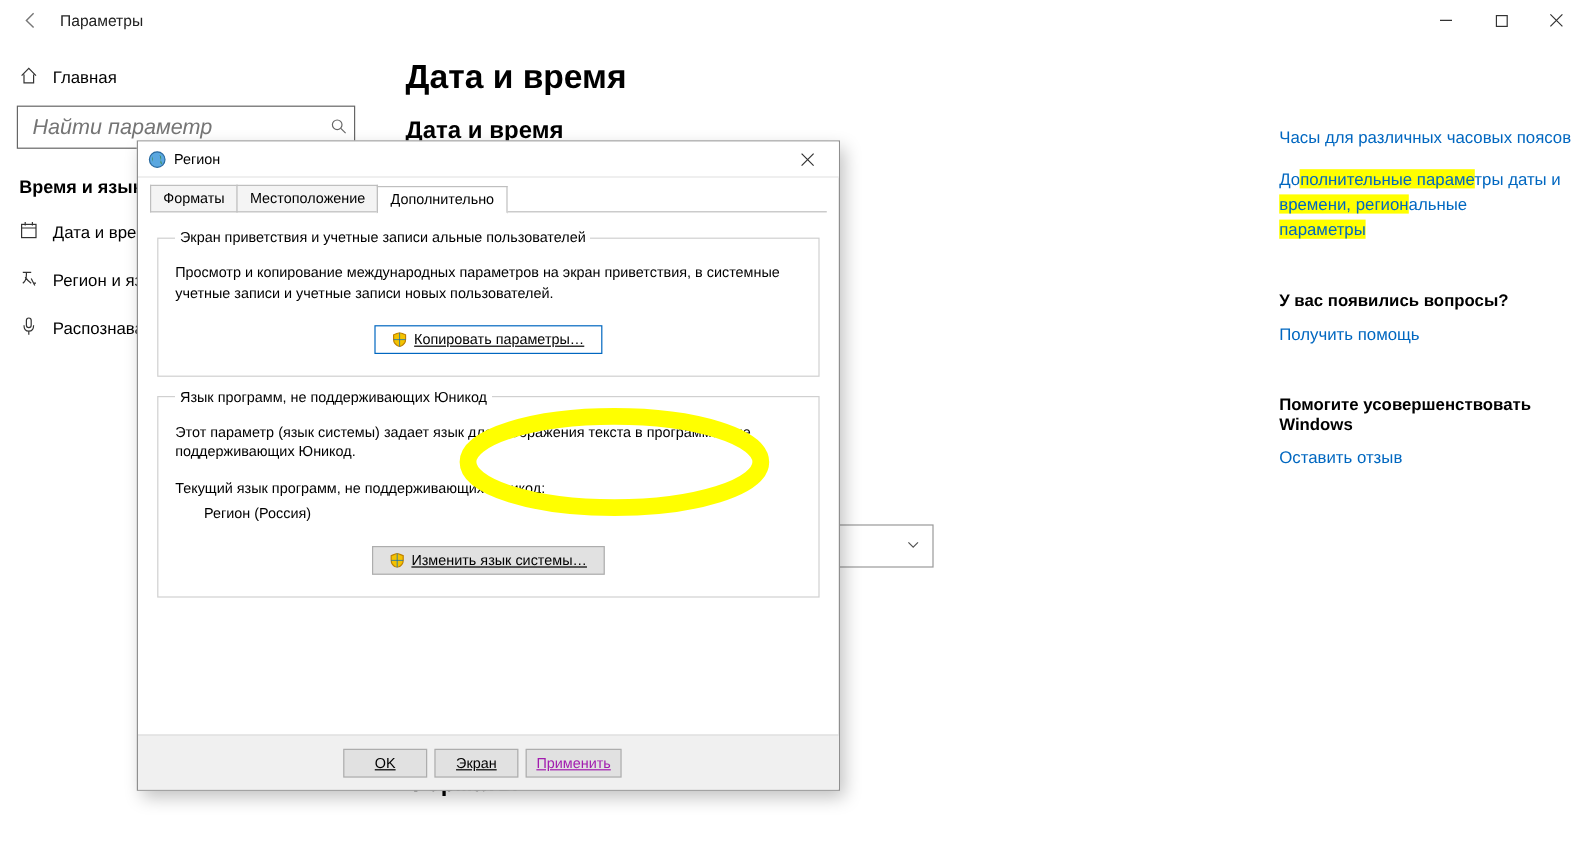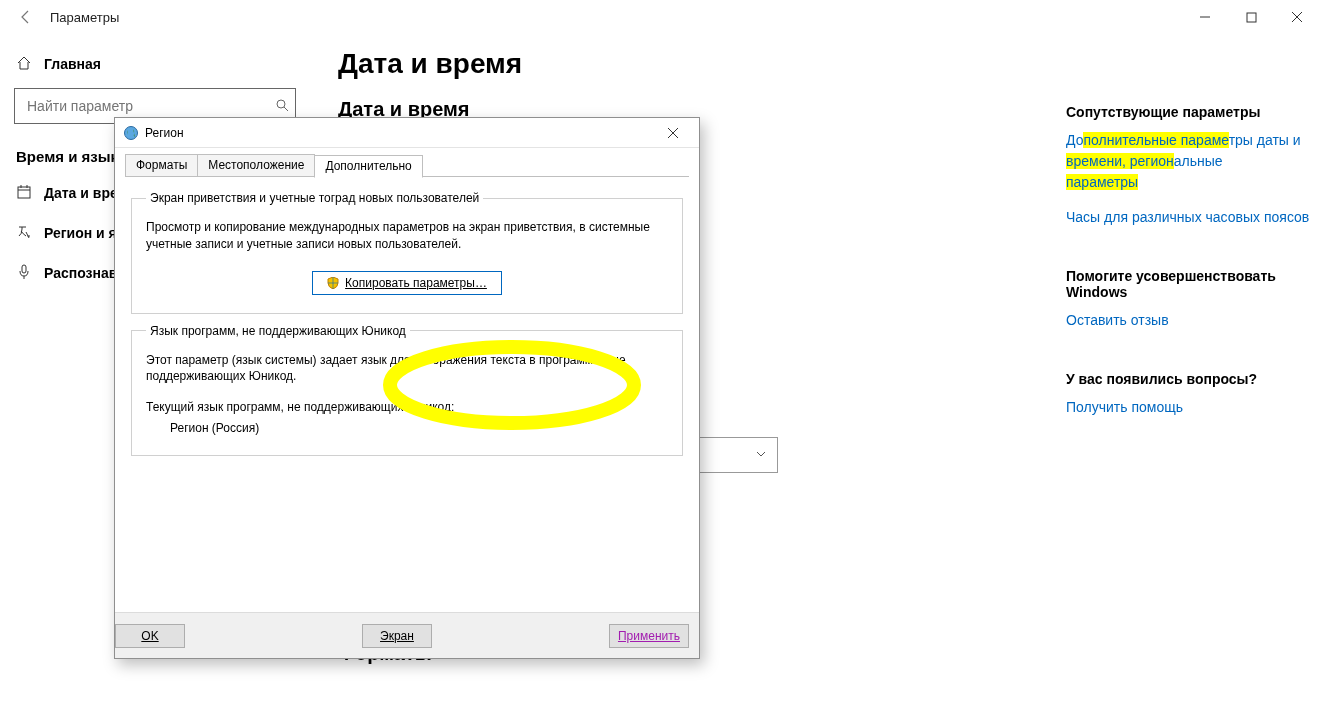--- a/index.html
+++ b/index.html
@@ -41,39 +41,39 @@
   
   .sidebar {
     width: 310px; padding: 10px 8px 0 8px;
     flex-shrink: 0;
   }
   .nav-row {
     height: 40px;
     display: flex; align-items: center; gap: 12px;
     padding: 0 8px;
     font-size: 14px;
-    font-weight: bold;
   }
   .nav-row .ico { width: 16px; text-align: center; color: #333; }
   .nav-section-title {
     font-weight: 600; font-size: 15px;
     padding: 18px 8px 8px 8px;
   }
   .searchbox {
     display: flex; align-items: center;
     height: 36px;
     border: 1px solid #666;
     margin: 4px 6px 6px 6px;
     padding: 0 6px 0 10px;
     color: #777;
   }
   .searchbox input {
     border: none; outline: none; flex: 1;
-    font-size: 14px; color: #333;
+    font-size: 18px; color: #333;
     background: transparent;
+    font-style: italic;
   }
   .searchbox .mag { color: #666; font-size: 14px; }
   
   .main {
     flex: 1;
     padding: 14px 24px 0 28px;
     position: relative;
   }
   .page-heading {
     font-size: 28px; font-weight: 600;
@@ -207,21 +207,21 @@
     z-index: 5;
     pointer-events: none;
   }
   .ellipse svg { width: 100%; height: 100%; }
   .dlg-footer {
     position: absolute;
     left: 0; right: 0; bottom: 0;
     height: 46px;
     background: #f0f0f0;
     border-top: 1px solid #dcdcdc;
-    display: flex; align-items: center; justify-content: space-between;
+    display: flex; align-items: center; justify-content: center;
     padding-right: 10px; gap: 6px;
   }
   .dlg-footer .classic-btn {
     min-width: 70px; padding: 0 8px;
   }
   .dlg-footer .classic-btn.disabled {
     color: #a21caf;
   }
 </style>
 </head>
@@ -334,35 +334,34 @@
               <path d="M2 4 L6 8 L10 4" stroke="#555" fill="none"></path>
             </svg>
         </span>
       </div>
 
       <div class="section-heading" style="margin-top:34px">Форматы</div>
     </div>
 
     <div class="aux">
       <div class="aux-block">
-        <h3>Сопутствующие параметры</h3>
+        <div class="link">Часы для различных часовых поясов</div>
         <div class="link">
           <span>До</span><span class="hl">полнительные параме</span><span>тры даты</span>
           <span>и</span><span class="hl"> времени, регион</span><span>альные</span><br>
           <span class="hl">параметры</span>
         </div>
-        <div class="link">Часы для различных часовых поясов</div>
+      </div>
+      <div class="aux-block">
+        <h3>У вас появились вопросы?</h3>
+        <div class="link">Получить помощь</div>
       </div>
       <div class="aux-block">
         <h3>Помогите усовершенствовать Windows</h3>
         <div class="link">Оставить отзыв</div>
-      </div>
-      <div class="aux-block">
-        <h3>У вас появились вопросы?</h3>
-        <div class="link">Получить помощь</div>
       </div>
     </div>
   </div>
 
   <div class="dialog">
     <div class="dlg-titlebar">
       <span class="globe">
         <svg width="16" height="16" viewBox="0 0 16 16">
           <circle cx="8" cy="8" r="6.5" fill="#5aa7e0" stroke="#2a6aa0"></circle>
           <path d="M4 5 Q5 7 4 10 M10 4 Q12 6 11 9 Q10 11 12 12" fill="#3b8a3b" stroke="none"></path>
@@ -377,21 +376,21 @@
     </div>
 
     <div class="tabstrip">
       <div class="tab">Форматы</div>
       <div class="tab">Местоположение</div>
       <div class="tab active">Дополнительно</div>
     </div>
 
     <div class="tab-panel">
       <fieldset class="group" style="position:relative">
-        <legend>Экран приветствия и учетные тоград новых пользователей</legend>
+        <legend>Экран приветствия и учетные записи альные пользователей</legend>
         <div class="txt">Просмотр и копирование международных параметров на экран приветствия, в системные учетные записи и учетные записи новых пользователей.</div>
         <div class="btn-wrap-center">
           <button class="classic-btn primary">
             <span class="shield">
               <svg width="12" height="12" viewBox="0 0 12 12">
                 <path d="M6 0 L11 2 V6 Q11 10 6 12 Q1 10 1 6 V2 Z" fill="#f3c300" stroke="#c08000"></path>
                 <path d="M6 0 L6 12 M1 6 H11" stroke="#0067c0" stroke-width="0.6"></path>
               </svg>
             </span>
             <span>Копировать параметры…</span>
@@ -403,20 +402,31 @@
             <ellipse cx="140" cy="48" rx="122" ry="38" fill="none" stroke="#ffff00" stroke-width="14"></ellipse>
           </svg>
         </div>
       </fieldset>
 
       <fieldset class="group">
         <legend>Язык программ, не поддерживающих Юникод</legend>
         <div class="txt">Этот параметр (язык системы) задает язык для отображения текста в программах, не поддерживающих Юникод.</div>
         <div class="txt" style="margin-top:14px">Текущий язык программ, не поддерживающих Юникод:</div>
         <div class="txt indent">Регион (Россия)</div>
+        <div class="btn-wrap-center">
+          <button class="classic-btn">
+            <span class="shield">
+              <svg width="12" height="12" viewBox="0 0 12 12">
+                <path d="M6 0 L11 2 V6 Q11 10 6 12 Q1 10 1 6 V2 Z" fill="#f3c300" stroke="#c08000"></path>
+                <path d="M6 0 L6 12 M1 6 H11" stroke="#0067c0" stroke-width="0.6"></path>
+              </svg>
+            </span>
+            <span>Изменить язык системы…</span>
+          </button>
+        </div>
       </fieldset>
     </div>
 
     <div class="dlg-footer">
       <button class="classic-btn">OK</button>
       <button class="classic-btn">Экран</button>
       <button class="classic-btn disabled">Применить</button>
     </div>
   </div>
 

